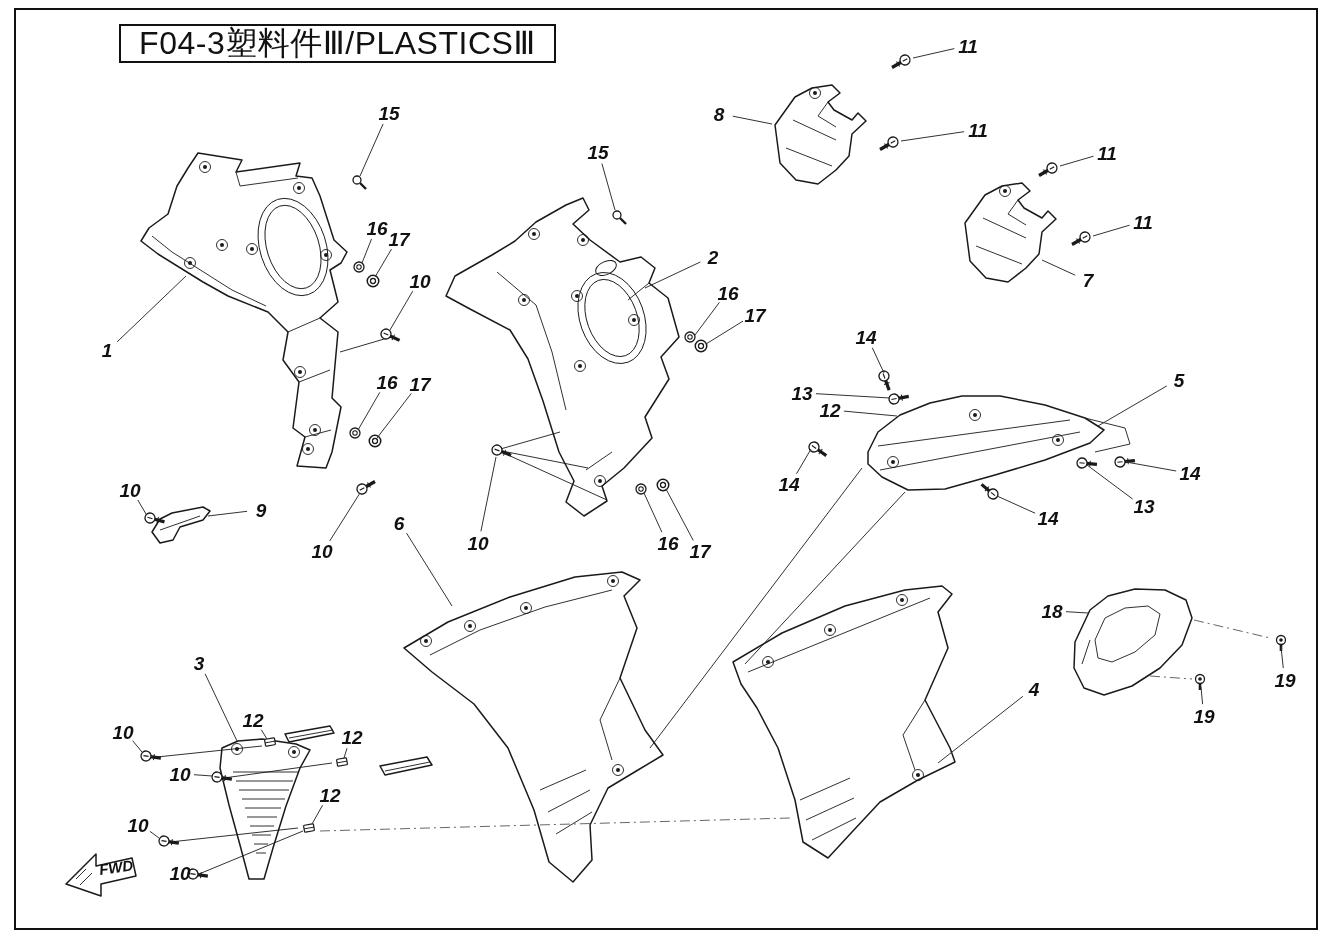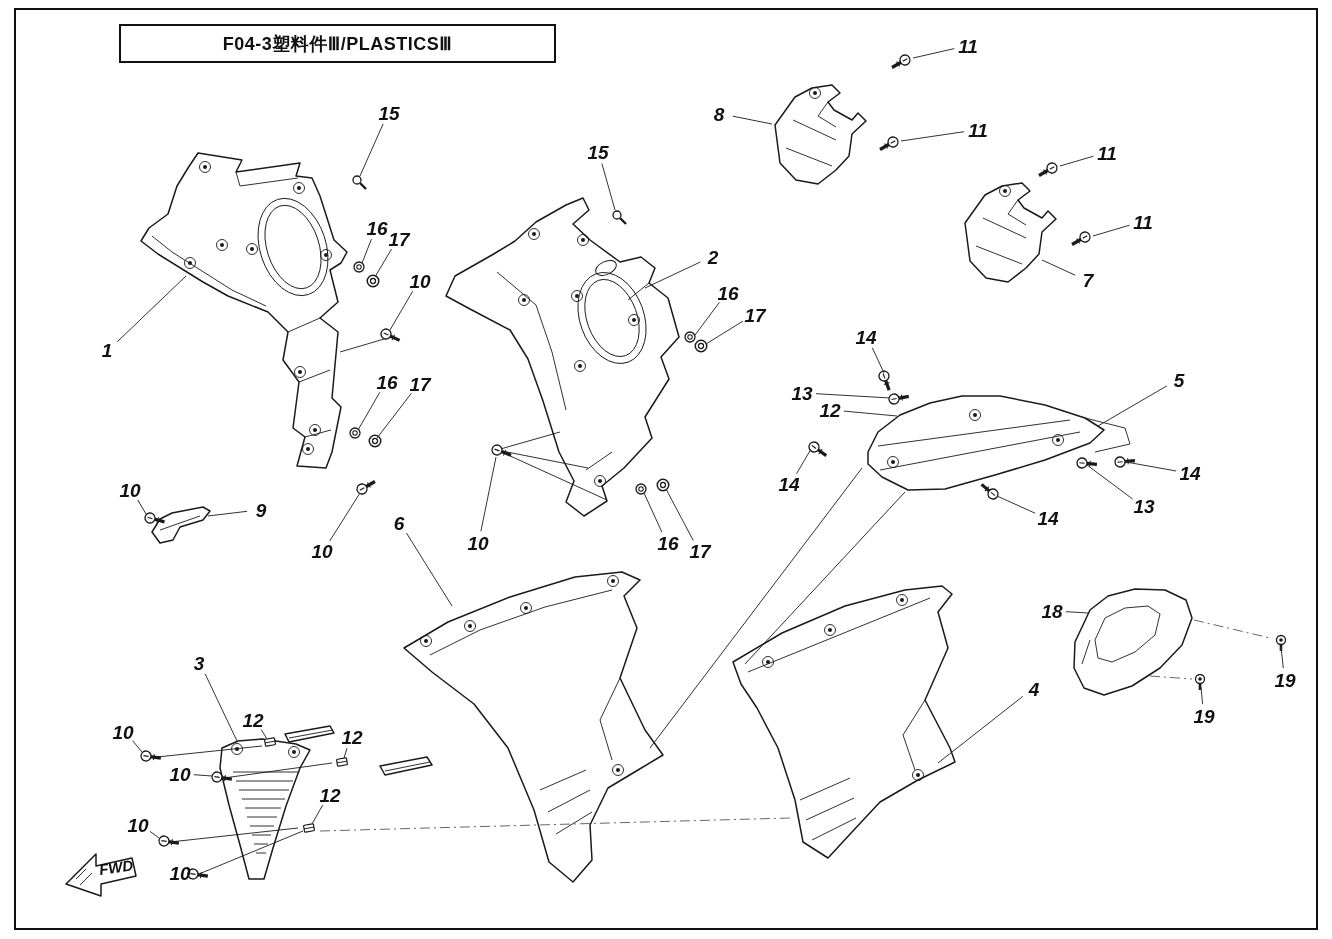--- a/index.html
+++ b/index.html
@@ -3,21 +3,21 @@
 <meta charset="utf-8">
 <style>
   html,body{margin:0;padding:0;background:#fff;}
   .page{position:relative;width:1332px;height:939px;background:#fff;overflow:hidden;
         font-family:"Liberation Sans",sans-serif;color:#111;}
   .border-frame{position:absolute;left:14px;top:8px;width:1304px;height:922px;
         border:2px solid #111;box-sizing:border-box;}
   .title-box{position:absolute;left:119px;top:24px;width:437px;height:39px;
         border:2px solid #111;box-sizing:border-box;background:#fff;
         display:flex;align-items:center;justify-content:center;z-index:3;}
-  .title-box span{font-weight:bold;font-size:18px;letter-spacing:.5px;white-space:nowrap;}
+  .title-box span{font-weight:normal;font-size:32px;letter-spacing:.5px;white-space:nowrap;}
   svg.diagram{position:absolute;left:0;top:0;z-index:2;}
   .outline{fill:#fff;stroke:#1a1a1a;stroke-width:1.5;stroke-linejoin:round;}
   .thin{fill:none;stroke:#1a1a1a;stroke-width:.9;stroke-linejoin:round;}
   .leader{stroke:#333;stroke-width:1;}
   .dash{fill:none;stroke:#555;stroke-width:.9;stroke-dasharray:10 4 2 4;}
   .callout{font-family:"Liberation Sans",sans-serif;font-style:italic;font-weight:bold;
         font-size:19px;fill:#111;text-anchor:middle;dominant-baseline:central;}
   .fwd-text{font-family:"Liberation Sans",sans-serif;font-style:italic;font-weight:bold;
         font-size:15px;fill:#111;}
 </style>

